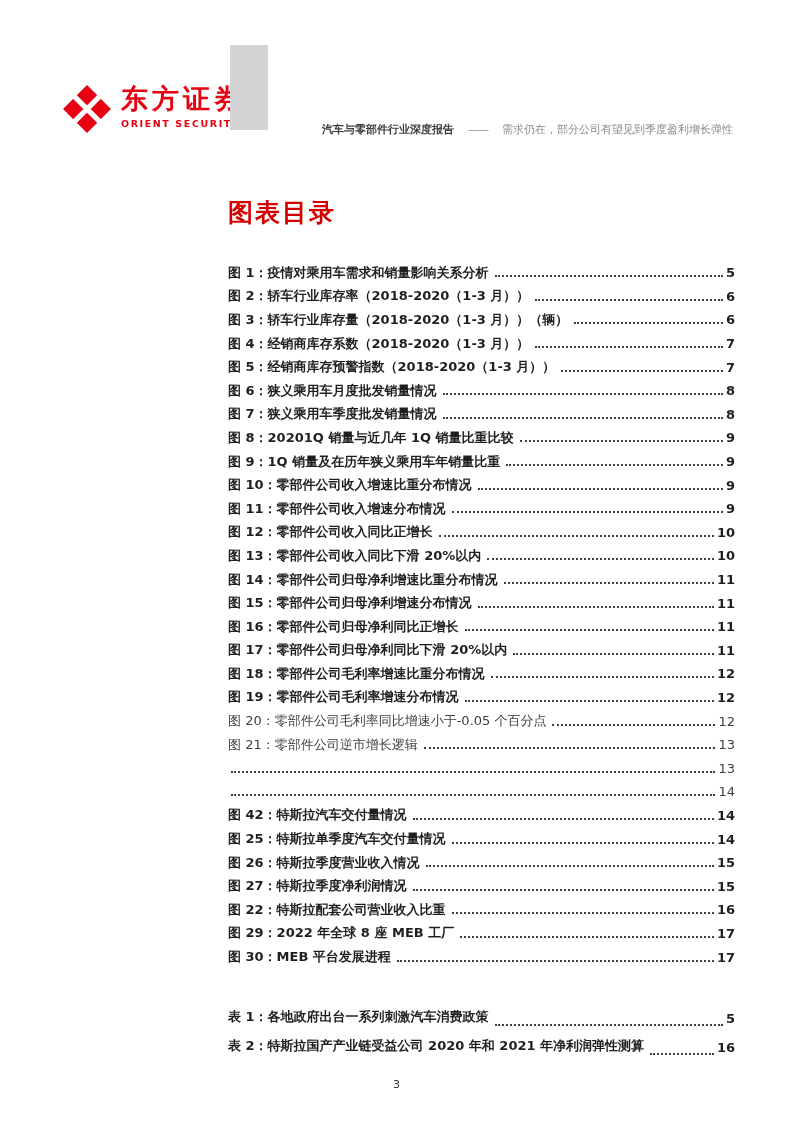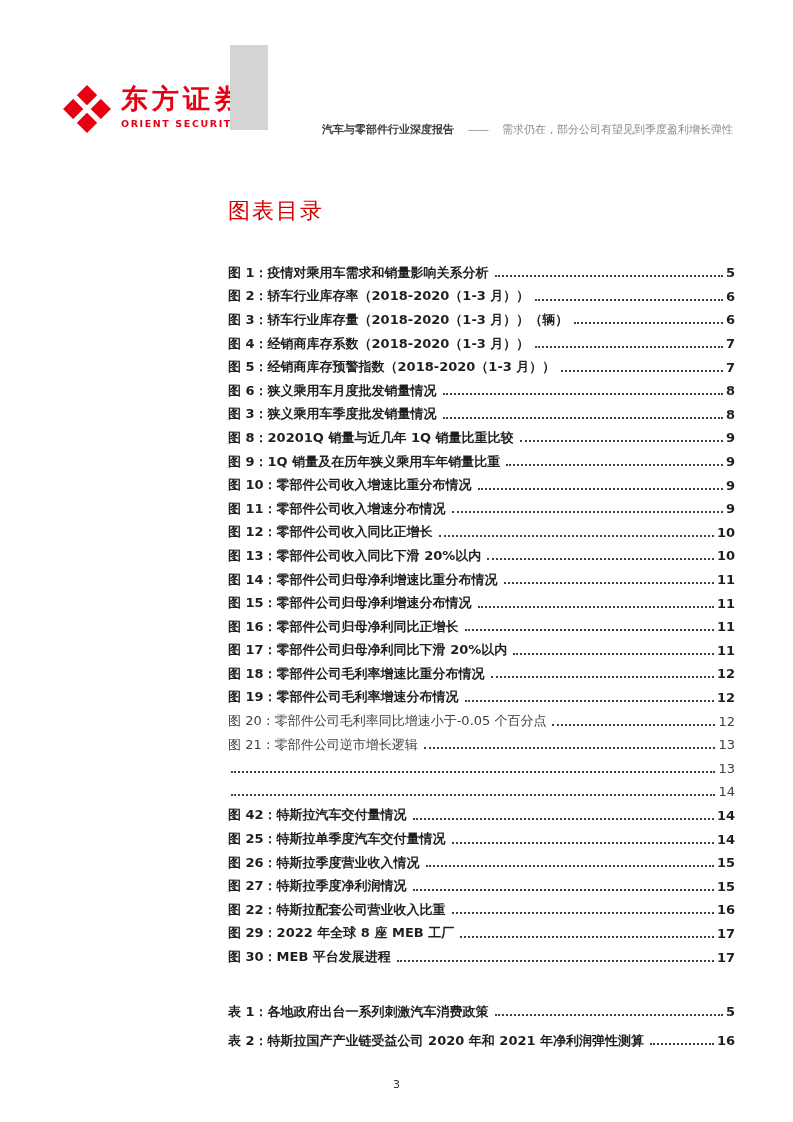--- a/index.html
+++ b/index.html
@@ -28,32 +28,32 @@
     position: absolute; right: 60px; top: 122px;
     font-size: 11px; display: flex; gap: 14px; align-items: center; white-space: nowrap;
   }
   .header-title { font-weight: bold; color: #3f3f3f; }
   .header-dash { color: #8a8a8a; letter-spacing: -1px; }
   .header-sub { color: #8a8a8a; }
 
   
   .section-title {
     position: absolute; left: 228px; top: 196px;
-    font-size: 22px; font-weight: normal; color: #d40000; letter-spacing: 2px;
+    font-size: 25px; font-weight: bold; color: #d40000; letter-spacing: 2px;
   }
 
   
   .toc { position: absolute; left: 228px; width: 507px; }
   .toc-figures { top: 261px; }
   .toc-tables { top: 997px; }
   .toc-row {
     display: flex; align-items: center; height: 23.6px;
     font-size: 13px; font-weight: bold; color: #1f1f1f;
   }
-  .toc-tables .toc-row { height: 29px; }
+  .toc-tables .toc-row { height: 29px; align-items: flex-end; }
   .toc-row.normal { font-weight: normal; color: #3f3f3f; }
   .toc-label { white-space: nowrap; padding-right: 3px; }
   .toc-dots {
     flex: 1; margin: 0 3px; height: 9px; box-sizing: border-box;
     border-bottom: 2px dotted #404040;
   }
   .toc-page { white-space: nowrap; }
 
   
   .footer-page {
@@ -111,21 +111,21 @@
       <span class="toc-label">图 5：经销商库存预警指数（2018-2020（1-3 月））</span>
       <span class="toc-dots"></span>
       <span class="toc-page">7</span>
     </div>
     <div class="toc-row">
       <span class="toc-label">图 6：狭义乘用车月度批发销量情况</span>
       <span class="toc-dots"></span>
       <span class="toc-page">8</span>
     </div>
     <div class="toc-row">
-      <span class="toc-label">图 3：狭义乘用车季度批发销量情况</span>
+      <span class="toc-label">图 7：狭义乘用车季度批发销量情况</span>
       <span class="toc-dots"></span>
       <span class="toc-page">8</span>
     </div>
     <div class="toc-row">
       <span class="toc-label">图 8：20201Q 销量与近几年 1Q 销量比重比较</span>
       <span class="toc-dots"></span>
       <span class="toc-page">9</span>
     </div>
     <div class="toc-row">
       <span class="toc-label">图 9：1Q 销量及在历年狭义乘用车年销量比重</span>

